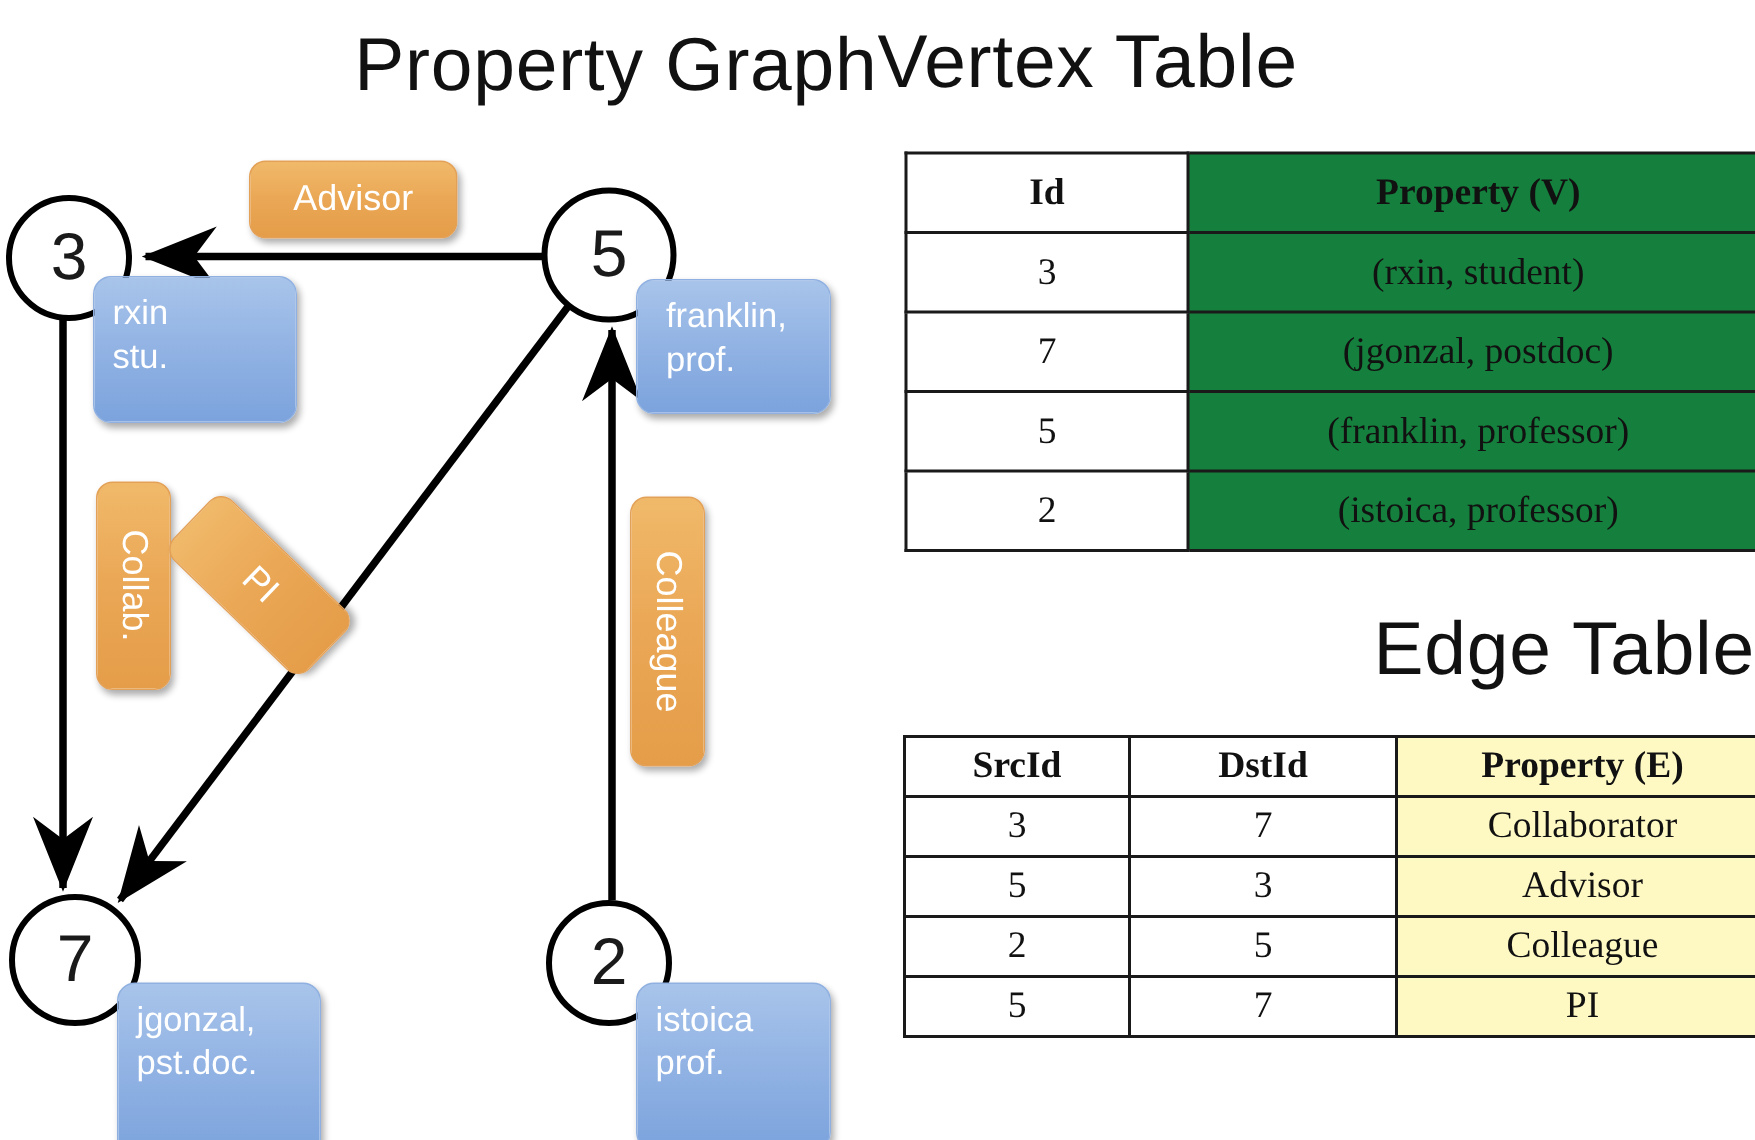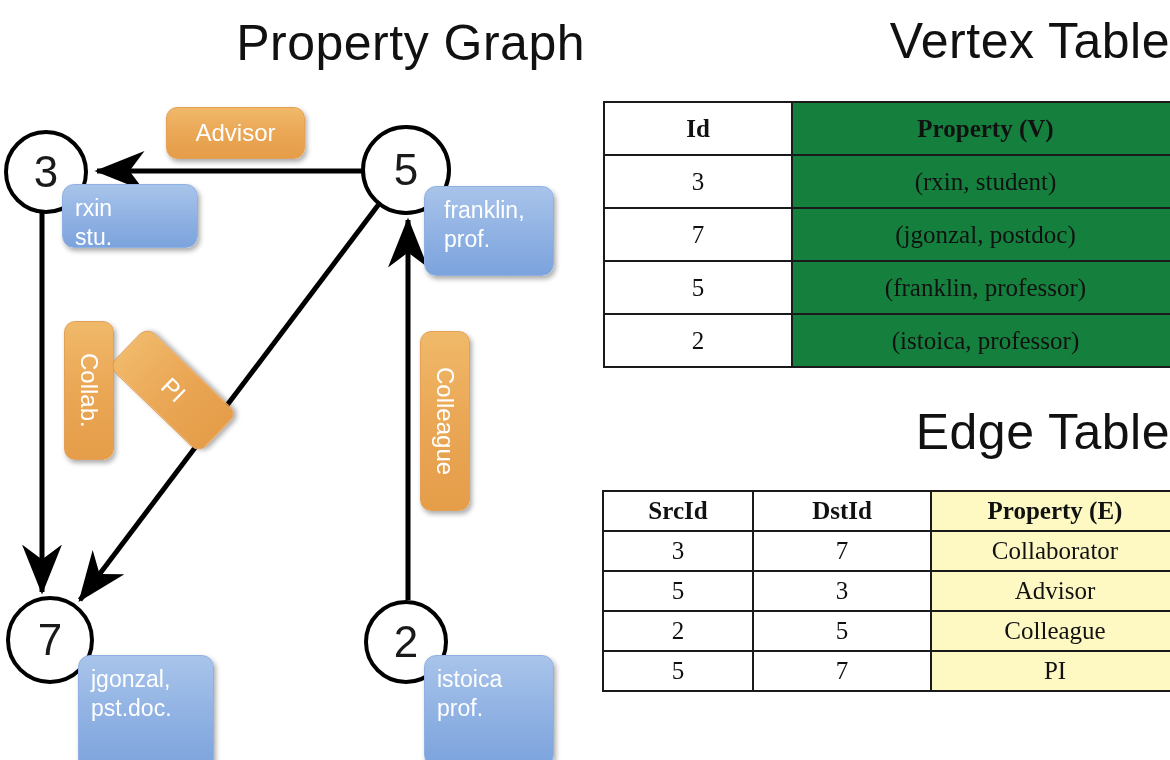--- a/index.html
+++ b/index.html
@@ -20,21 +20,21 @@
   .title {
     position: absolute;
     font-family: "Liberation Sans", sans-serif;
     font-weight: 300;
     font-size: 50px;
     letter-spacing: 0.5px;
     color: #111;
     white-space: nowrap;
   }
   #title-property-graph { left: 0; top: 14px; width: 585px; text-align: right; }
-  #title-vertex-table   { left: 585px; top: 12px; width: 585px; text-align: right; }
+  #title-vertex-table   { left: 585px; top: 12px; width: 585px; text-align: left; }
   #title-edge-table     { left: 585px; top: 403px; width: 585px; text-align: right; }
 
   
   #graph-panel {
     position: absolute;
     left: 0; top: 0;
     width: 585px; height: 760px;
   }
   #graph-svg { position: absolute; left: 0; top: 0; }
 
@@ -155,21 +155,21 @@
   </div>
 
   <div class="node" style="left:6px;  top:596px; width:88px;  height:88px;">
     <span>7</span>
   </div>
 
   <div class="node" style="left:364px; top:600px; width:84px; height:84px;">
     <span>2</span>
   </div>
 
-  <div class="prop-box" style="left:62px; top:184px; width:136px; height:64px;">
+  <div class="prop-box" style="left:62px; top:184px; width:136px; height:98px;">
     <div>rxin</div>
     <div>stu.</div>
   </div>
 
   <div class="prop-box" style="left:424px; top:186px; width:130px; height:90px;padding-left:19px;">
     <div>franklin,</div>
     <div>prof.</div>
   </div>
 
   <div class="prop-box" style="left:62px; top:655px; width:136px; height:116px;margin-left:16px;">

